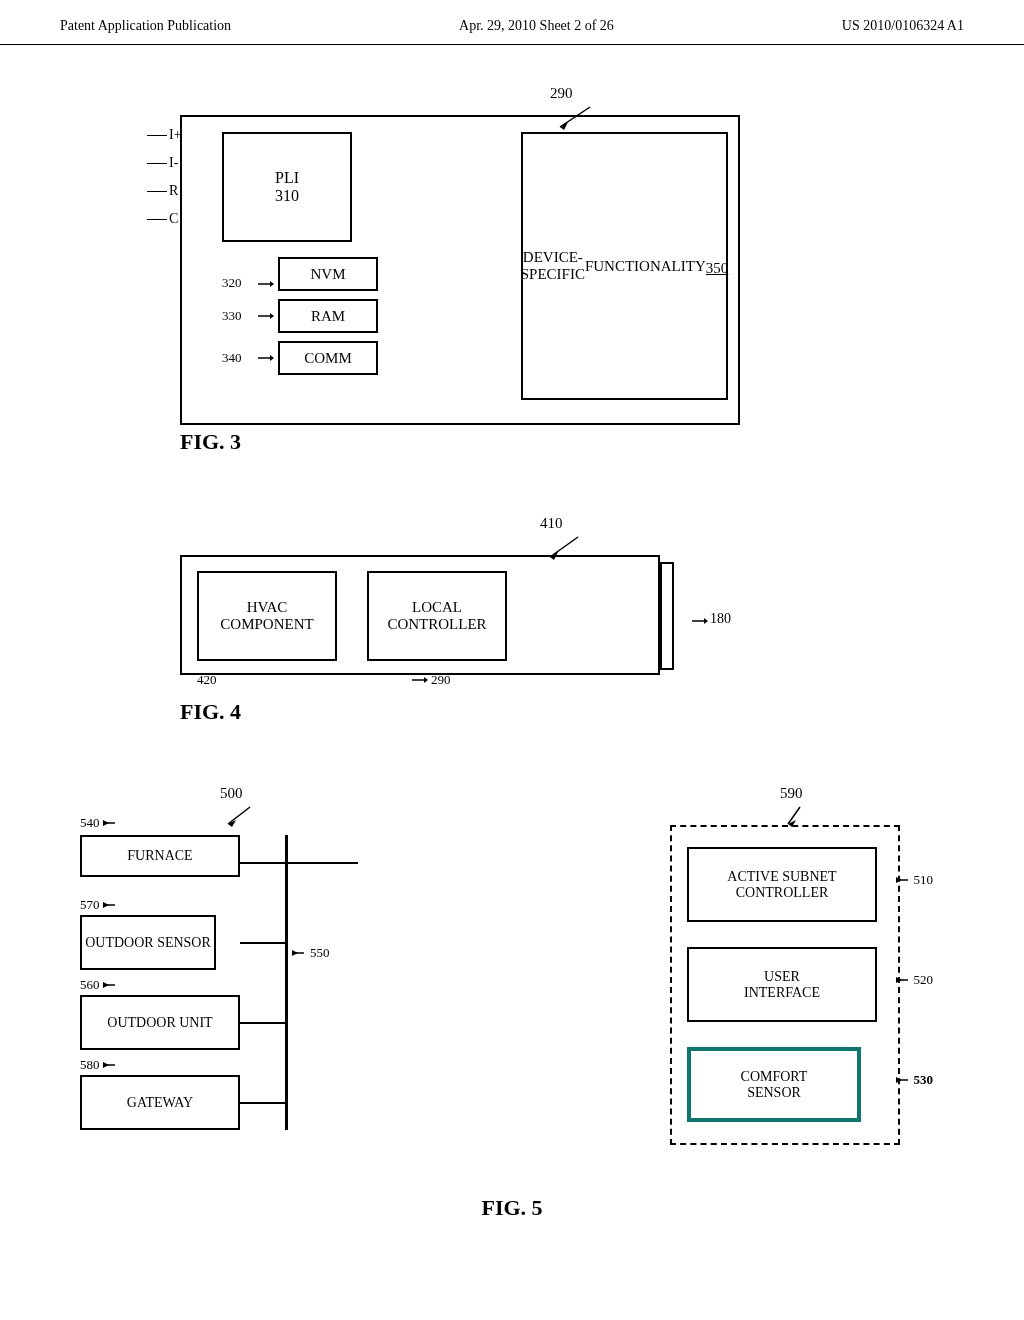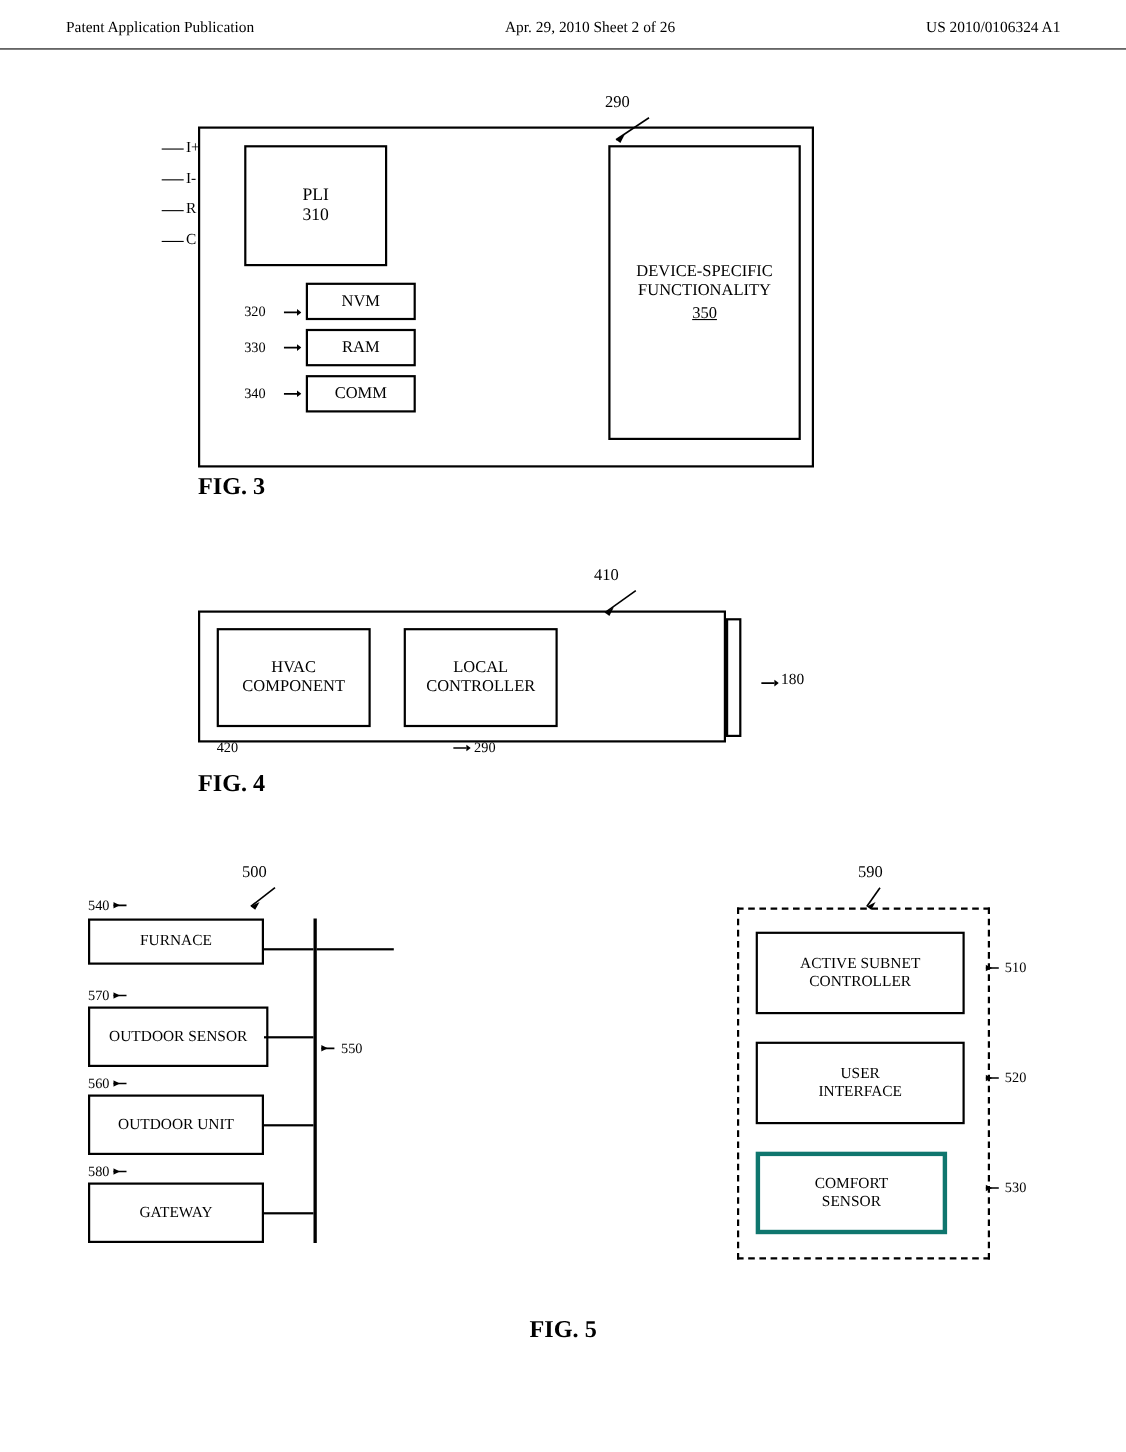--- a/index.html
+++ b/index.html
@@ -161,21 +161,21 @@
           <svg width="16" height="14">
               <line x1="0" y1="7" x2="12" y2="7" stroke="black" stroke-width="1.5"></line>
               <polygon points="12,4 16,7 12,10" fill="black"></polygon>
             </svg>
           <div style="border:2px solid #000; width:100px; height:34px; display:flex; align-items:center; justify-content:center; font-size:15px; margin-left:4px;">
             <span>COMM</span>
           </div>
         </div>
       </div>
 
-      <div style="position:absolute; right:10px; top:15px; width:175px; height:268px; border:2px solid #000; display:flex; flex-direction:column; align-items:center; justify-content:center; text-align:center; font-size:15px;">
+      <div style="position:absolute; right:10px; top:15px; width:207px; height:268px; border:2px solid #000; display:flex; flex-direction:row; align-items:center; justify-content:center; text-align:center; font-size:15px;">
         <span>DEVICE-SPECIFIC</span>
         <span>FUNCTIONALITY</span>
         <span style="text-decoration:underline; margin-top:4px;">350</span>
       </div>
     </div>
 
     <div class="fig3-label" style="left:120px; bottom: 0px;">FIG. 3</div>
   </div>
 
   <div class="fig4-section" style="height: 210px; margin-top: 10px;">
@@ -248,21 +248,21 @@
       </div>
 
       <div style="position:absolute; left:10px; top:30px; font-size:13px; display:flex; align-items:center; gap:3px;">
         <span>540</span>
         <svg width="16" height="12">
             <line x1="0" y1="6" x2="12" y2="6" stroke="black" stroke-width="1.5"></line>
             <polygon points="0,3 0,9 6,6" fill="black"></polygon>
           </svg>
       </div>
 
-      <div style="position:absolute; left:10px; top:130px; border:2px solid #000; width:164px; height:55px; display:flex; align-items:center; justify-content:center; font-size:14px;">
+      <div style="position:absolute; left:10px; top:130px; border:2px solid #000; width:136px; height:55px; display:flex; align-items:center; justify-content:center; font-size:14px;">
         <span>OUTDOOR SENSOR</span>
       </div>
 
       <div style="position:absolute; left:10px; top:112px; font-size:13px; display:flex; align-items:center; gap:3px;">
         <span>570</span>
         <svg width="16" height="12">
             <line x1="0" y1="6" x2="12" y2="6" stroke="black" stroke-width="1.5"></line>
             <polygon points="0,3 0,9 6,6" fill="black"></polygon>
           </svg>
       </div>
@@ -337,21 +337,21 @@
               <polygon points="0,3 0,9 6,6" fill="black"></polygon>
             </svg>
           <span>520</span>
         </div>
 
         <div style="position:absolute; left:15px; top:220px; border:4px solid #0f766e; width:174px; height:75px; display:flex; flex-direction:column; align-items:center; justify-content:center; font-size:14px; text-align:center;">
           <span>COMFORT</span>
           <span>SENSOR</span>
         </div>
 
-        <div style="position:absolute; right:-35px; top:245px; font-size:13px; display:flex; align-items:center; gap:2px;">
+        <div style="position:absolute; right:-35px; top:245px; font-size:13px; display:flex; align-items:center; gap:2px;font-weight:bold;">
           <svg width="16" height="12">
               <line x1="0" y1="6" x2="12" y2="6" stroke="black" stroke-width="1.5"></line>
               <polygon points="0,3 0,9 6,6" fill="black"></polygon>
             </svg>
           <span>530</span>
         </div>
       </div>
 
     </div>
 

